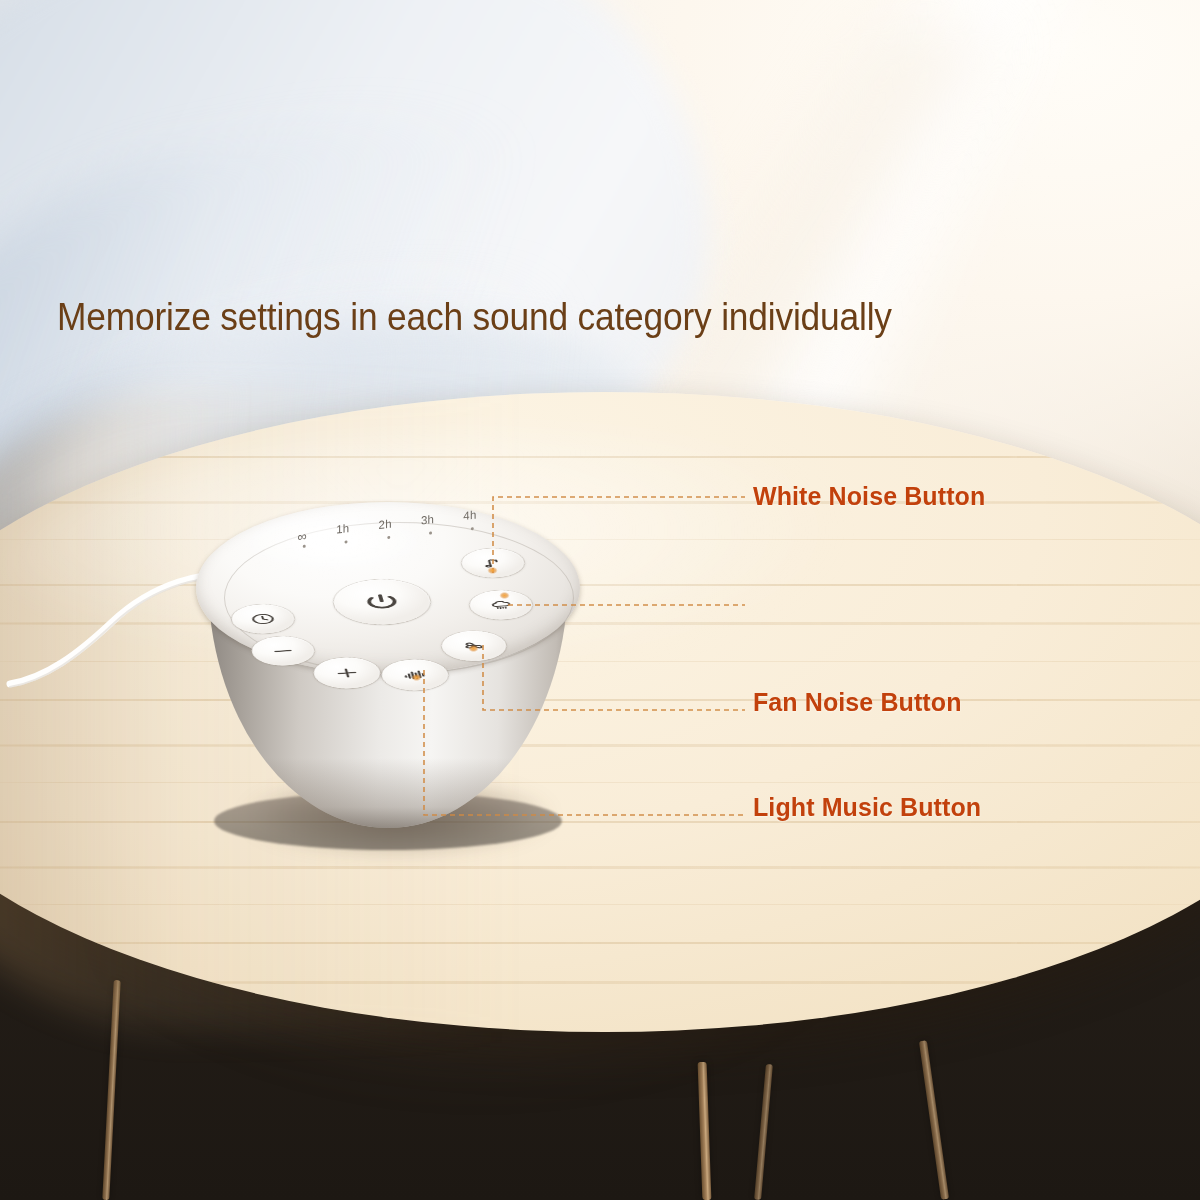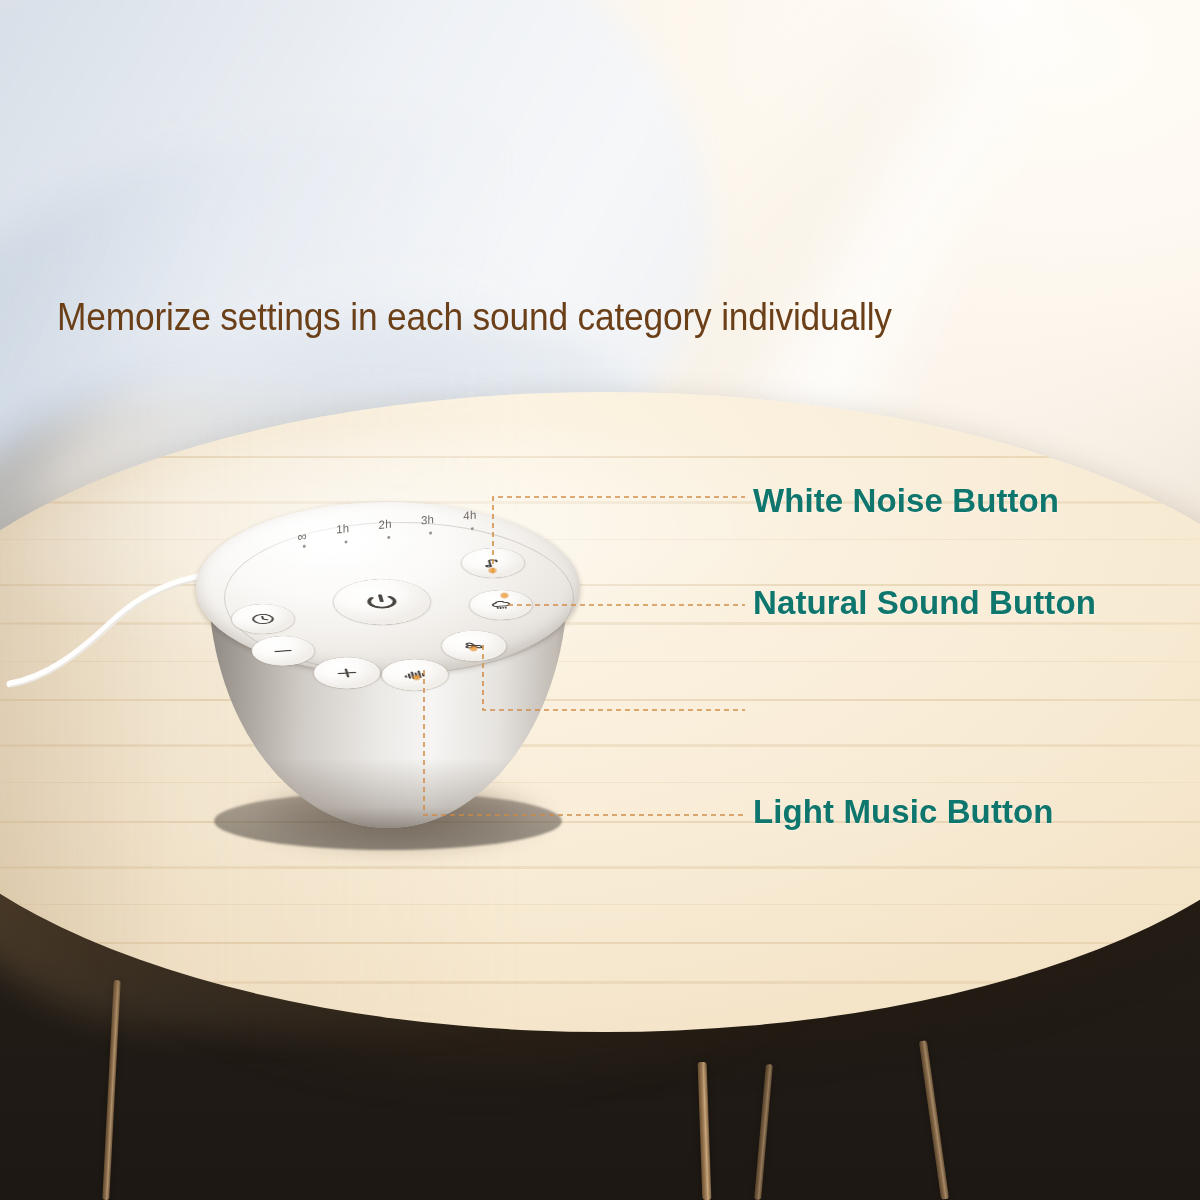--- a/index.html
+++ b/index.html
@@ -322,22 +322,22 @@
     z-index: 6;
   }
 
   
   .cable { position: absolute; left: 0; top: 560px; width: 260px; height: 190px; }
 
   
   .callouts { position: absolute; inset: 0; }
   .callout-label {
     position: absolute;
-    color: #0f766e;
-    font-size: 33px;
+    color: #c2410c;
+    font-size: 25px;
     font-weight: 600;
     letter-spacing: .1px;
     white-space: nowrap;
     text-shadow: 0 1px 2px rgba(255,252,245,.65);
   }
   .cl-1 { left: 753px; top: 482px; }
   .cl-2 { left: 753px; top: 584px; }
   .cl-3 { left: 753px; top: 688px; }
   .cl-4 { left: 753px; top: 793px; }
 
@@ -545,19 +545,19 @@
       <path d="M508,605 L745,605"></path>
 
       <path d="M483,645 L483,710 L745,710"></path>
 
       <path d="M424,670 L424,815 L745,815"></path>
     </g>
   </svg>
 
   <div class="callouts">
     <div class="callout-label cl-1">White Noise Button</div>
-    <div class="callout-label cl-2">Natural Sound Button</div>
+    <div class="callout-label cl-3">Fan Noise Button</div>
     <div class="callout-label cl-4">Light Music Button</div>
   </div>
 
   <div class="subhead">Memorize settings in each sound category individually</div>
 
 </div>
 
 </body></html>

